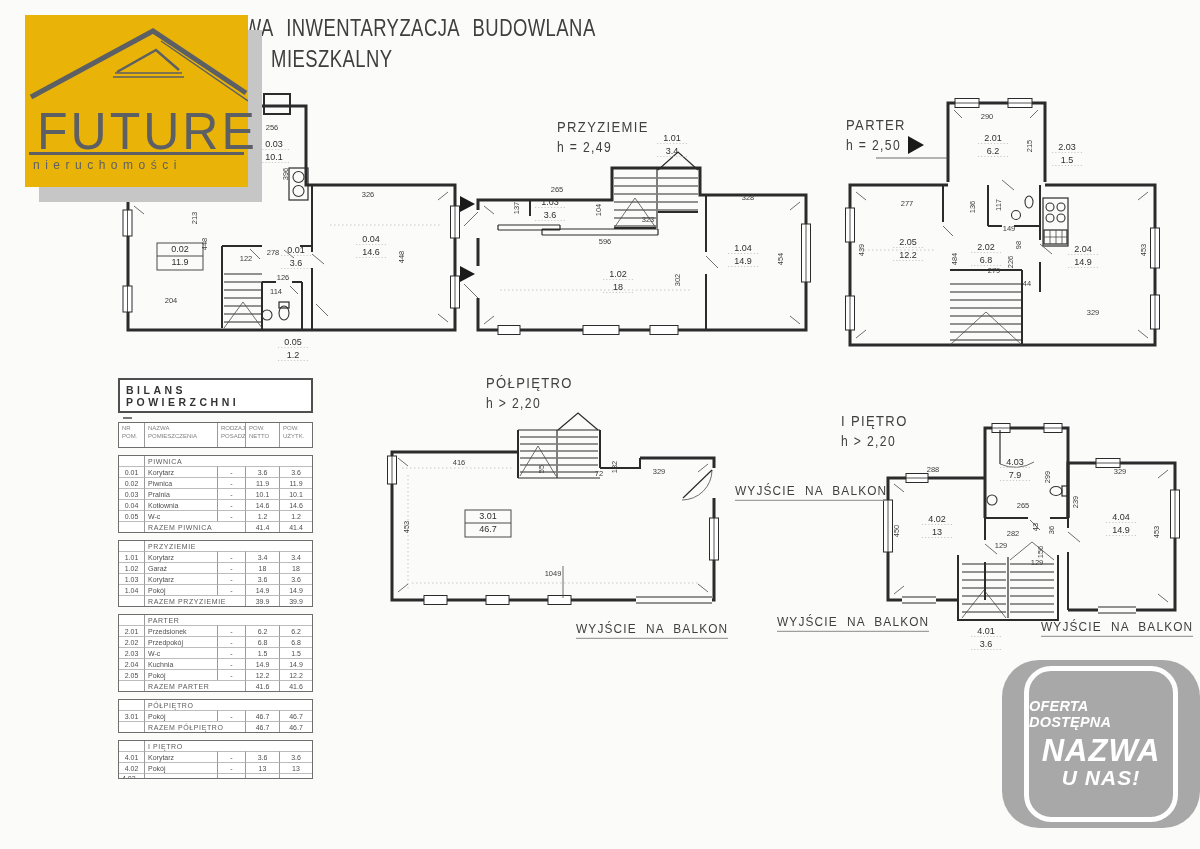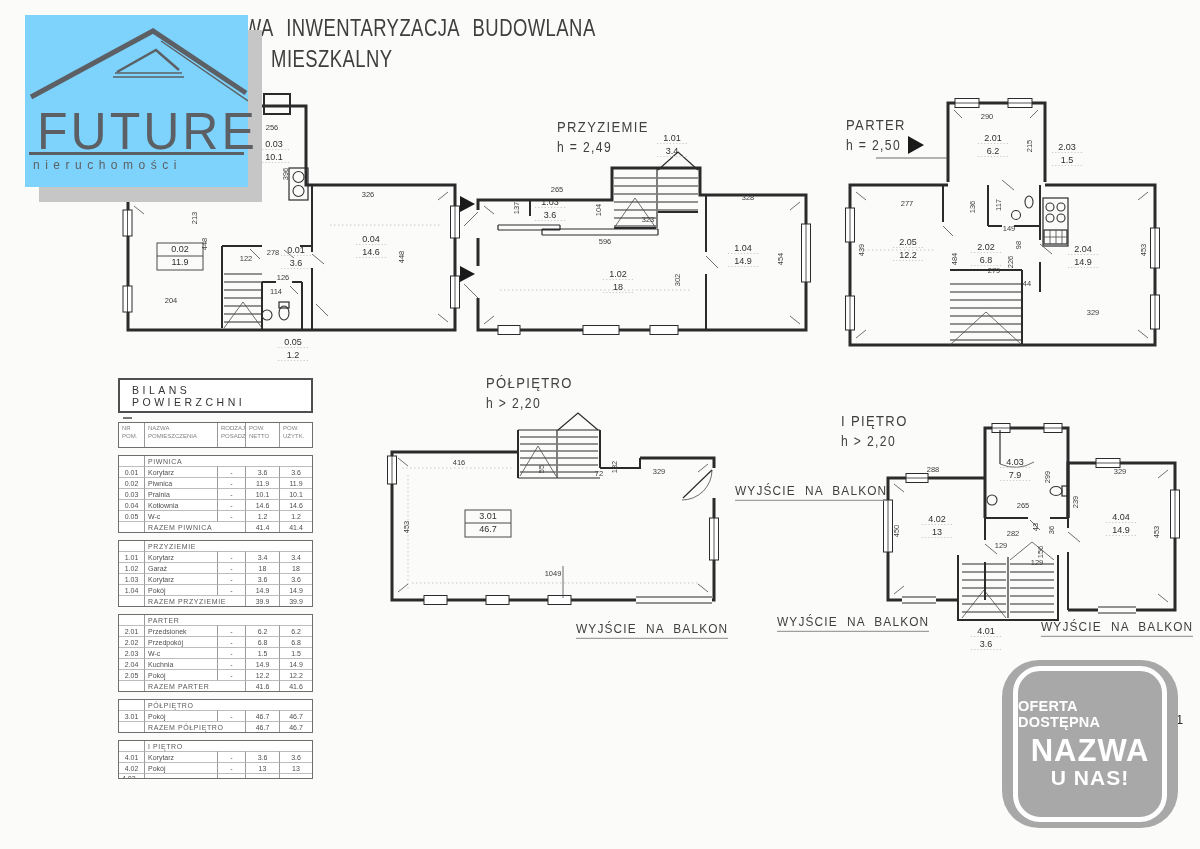--- a/index.html
+++ b/index.html
@@ -5,47 +5,47 @@
   html,body{margin:0;padding:0}
   body{width:1200px;height:849px;position:relative;overflow:hidden;background:#fbfbfa;
        font-family:"Liberation Sans",sans-serif;}
   
   .doc-title{position:absolute;left:229px;top:13px;font-size:21px;color:#3e3e3e;
     letter-spacing:.5px;word-spacing:9px;line-height:1.32;white-space:nowrap;
     transform:scale(.88,1.1);transform-origin:0 0;}
   .doc-title .l2{padding-left:18px;}
   
   .logo-shadow{position:absolute;left:39px;top:30px;width:223px;height:172px;background:#c6c6c6;}
-  .logo{position:absolute;left:25px;top:15px;width:223px;height:172px;background:#7dd3fc;}
+  .logo{position:absolute;left:25px;top:15px;width:223px;height:172px;background:#eab308;}
   .logo svg{position:absolute;left:0;top:0;}
   .logo-name{position:absolute;left:12px;top:86px;font-size:50px;color:#5c6064;
     letter-spacing:3px;transform:scaleY(1.04);transform-origin:0 0;}
   .logo-underline{position:absolute;left:4px;top:137px;width:215px;height:2.5px;background:#5c6064;}
   .logo-sub{position:absolute;left:8px;top:143px;font-size:12px;color:#5c6064;letter-spacing:5.5px;}
   
   .plan-title{position:absolute;color:#414141;white-space:nowrap;
     transform:scale(.9,1.06);transform-origin:0 0;}
   .pt-name{font-size:14.5px;letter-spacing:1.5px;}
   .pt-h{font-size:13.5px;margin-top:4px;letter-spacing:1.5px;}
   
   .balcony{position:absolute;font-size:12.5px;color:#3f3f3f;letter-spacing:1.2px;word-spacing:5px;
     border-bottom:1px solid #8f8f8f;padding-bottom:2px;white-space:nowrap;
     transform:scale(.95,1.05);transform-origin:0 0;}
   .page-num{position:absolute;font-size:13px;color:#2e2e2e;}
   
-  .stamp{position:absolute;left:1002px;top:660px;width:176px;height:168px;background:#a8a8a8;
-    border-radius:37px;display:flex;align-items:center;justify-content:center;}
+  .stamp{position:absolute;left:1002px;top:660px;width:198px;height:168px;background:#a8a8a8;
+    border-radius:37px;display:flex;align-items:center;justify-content:center;font-style:italic;}
   .stamp-inner{width:144px;height:146px;border:5px solid #fff;border-radius:27px;
     display:flex;flex-direction:column;align-items:center;justify-content:center;color:#fff;font-weight:bold;}
   .stamp-l1{font-size:14.5px;letter-spacing:.2px;margin-bottom:4px;}
   .stamp-l2{font-size:31px;letter-spacing:1px;line-height:1.08;}
   .stamp-l3{font-size:21px;letter-spacing:1px;line-height:1.08;}
   
   #area-table{position:absolute;left:118px;top:378px;width:195px;color:#4a4a4a;}
-  .t-title{border:2px solid #4f4f4f;padding:4px 12px 3px;font-size:10.5px;font-weight:normal;
+  .t-title{border:2px solid #4f4f4f;padding:4px 6px 3px;font-size:10.5px;font-weight:bold;
     letter-spacing:3.5px;color:#333;background:#fff;}
   .t-dash{width:9px;height:2px;background:#777;margin:4px 0 3px 5px;}
   .tblock{display:grid;grid-template-columns:26px 73px 28px 34px 32px;border:1px solid #6e6e6e;
     margin-bottom:7px;background:#fff;}
   .trow{display:contents;}
   .tc{border-right:1px solid #9a9a9a;border-top:1px solid #bcbcbc;padding:2px 3px 1px;
     font-size:7px;min-height:10px;box-sizing:border-box;color:#4f4f4f;overflow:hidden;white-space:nowrap;}
   .trow:first-child .tc{border-top:none;}
   .c4{border-right:none;}
   .th{font-size:6px;color:#828282;white-space:pre-line;line-height:1.3;min-height:24px;}

